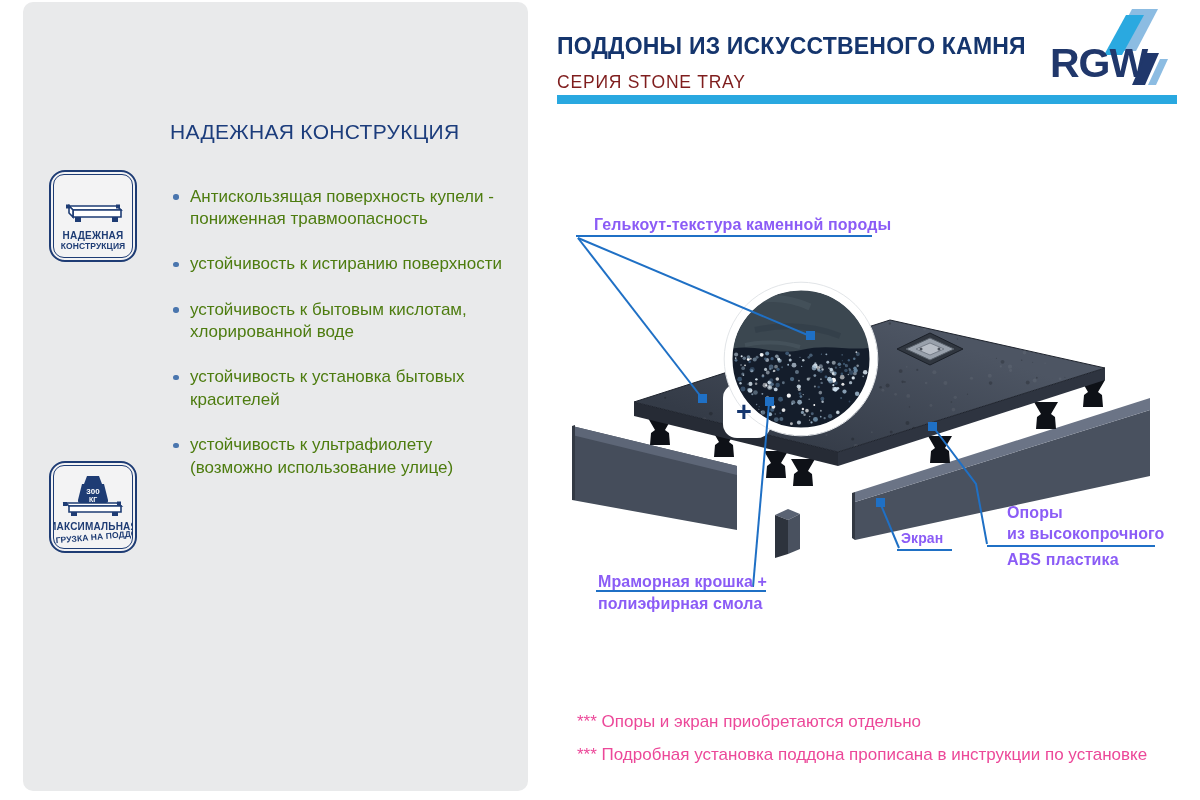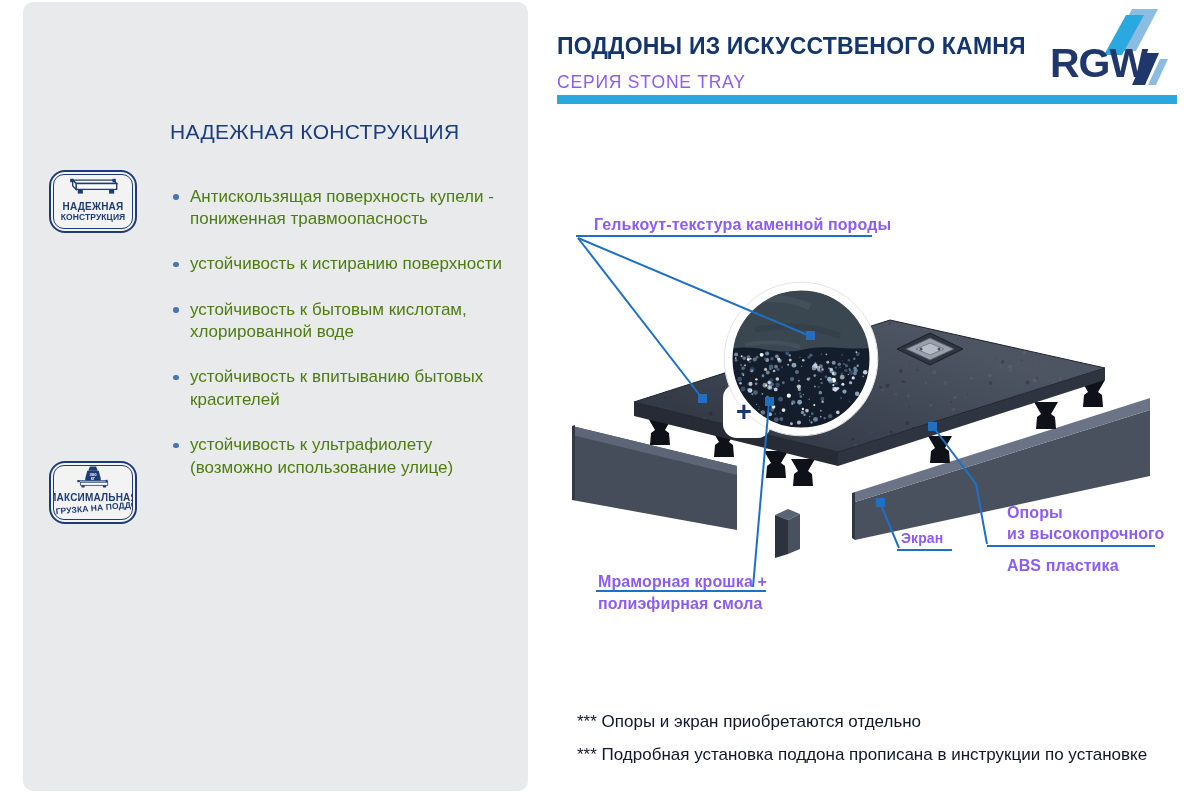--- a/index.html
+++ b/index.html
@@ -11,51 +11,51 @@
               background:#e9eaeb;border-radius:10px;}
   .panel-title{position:absolute;left:170px;top:120px;font-size:21px;font-weight:normal;
                color:#1c3d7c;letter-spacing:.3px;}
   .features{position:absolute;left:190px;margin:0;padding:0;list-style:none;
             font-size:17px;line-height:22.6px;color:#4d7c0f;white-space:pre-line;width:330px;}
   .features li{position:relative;margin:0;padding:0;}
   .features li::before{content:"";position:absolute;left:-17px;top:8.5px;width:5.5px;height:5.5px;
             border-radius:50%;background:#4a76ae;}
   #features1{top:163px;} #features2{top:459px;}
 
-  .badge{position:absolute;left:49px;width:88px;height:63px;border:2.5px solid #1e3c74;
+  .badge{position:absolute;left:49px;width:88px;height:92px;border:2.5px solid #1e3c74;
          border-radius:16px;background:rgba(255,255,255,.45);box-sizing:border-box;}
   #badge1{top:170px;} #badge2{top:461px;padding-left:44px;}
   .badge-inner{position:absolute;inset:2px;border:1.5px solid #1e3c74;border-radius:11px;
          display:flex;flex-direction:column;align-items:center;justify-content:flex-end;
          padding-bottom:6px;box-sizing:border-box;overflow:hidden;}
   .badge-line1{font-size:10px;font-weight:bold;color:#1e3c74;letter-spacing:.2px;line-height:11px;}
   .badge-line2{font-size:8.5px;font-weight:bold;color:#1e3c74;letter-spacing:.1px;line-height:10px;white-space:nowrap;}
   #badge2 .badge-line2{transform:rotate(-5deg);}
   .badge svg{display:block;margin-bottom:4px;}
 
   
   .hdr-title{position:absolute;left:557px;top:33px;font-size:23px;font-weight:bold;
              color:#15356d;letter-spacing:.2px;}
-  .hdr-sub{position:absolute;left:557px;top:72px;font-size:17.5px;color:#8b5cf6;letter-spacing:.8px;}
+  .hdr-sub{position:absolute;left:557px;top:72px;font-size:17.5px;color:#7f1d1d;letter-spacing:.8px;}
   .hdr-rule{position:absolute;left:557px;top:95px;width:620px;height:9px;background:#29a8e0;}
   .logo-svg{position:absolute;left:1048px;top:5px;}
 
   
   .diagram-svg{position:absolute;left:0;top:0;pointer-events:none;}
   .dlabel{position:absolute;font-size:16px;font-weight:bold;color:#8b5cf6;line-height:21px;letter-spacing:.1px;}
   #lbl-gelcoat{left:594px;top:214px;}
   #lbl-marble1{left:598px;top:571px;}
   #lbl-marble2{left:598px;top:593px;}
   #lbl-screen{left:901px;top:528px;font-size:14px;}
   #lbl-supports{left:1007px;top:502px;}
-  #lbl-supports .line3{margin-top:11px;}
+  #lbl-supports .line3{margin-top:5px;}
   #plus-sign{position:absolute;left:731px;top:397px;width:26px;text-align:center;
              font-size:27px;font-weight:bold;color:#15366e;}
 
-  .footnote{position:absolute;left:577px;font-size:17px;color:#0f172a;}
+  .footnote{position:absolute;left:577px;font-size:17px;color:#ec4899;}
   #footnote1{top:712px;} #footnote2{top:745px;}
 </style>
 </head>
 <body>
 
 <div class="stage">
 
   <div class="gray-panel"></div>
 
   <div class="badge" id="badge1">
@@ -94,21 +94,21 @@
   </div>
 
   <div class="panel-title">НАДЕЖНАЯ КОНСТРУКЦИЯ</div>
 
   <ul class="features" id="features1">
     <li>Антискользящая поверхность купели -
 пониженная травмоопасность</li>
     <li>устойчивость к истиранию поверхности</li>
     <li>устойчивость к бытовым кислотам,
 хлорированной воде</li>
-    <li>устойчивость к впитыванию бытовых
+    <li>устойчивость к установка бытовых
 красителей</li>
     <li>устойчивость к ультрафиолету
 (возможно использование улице)</li>
   </ul>
 
 
   <div class="hdr-title">ПОДДОНЫ ИЗ ИСКУССТВЕНОГО КАМНЯ</div>
   <div class="hdr-sub">СЕРИЯ STONE TRAY</div>
   <div class="hdr-rule"></div>
 

